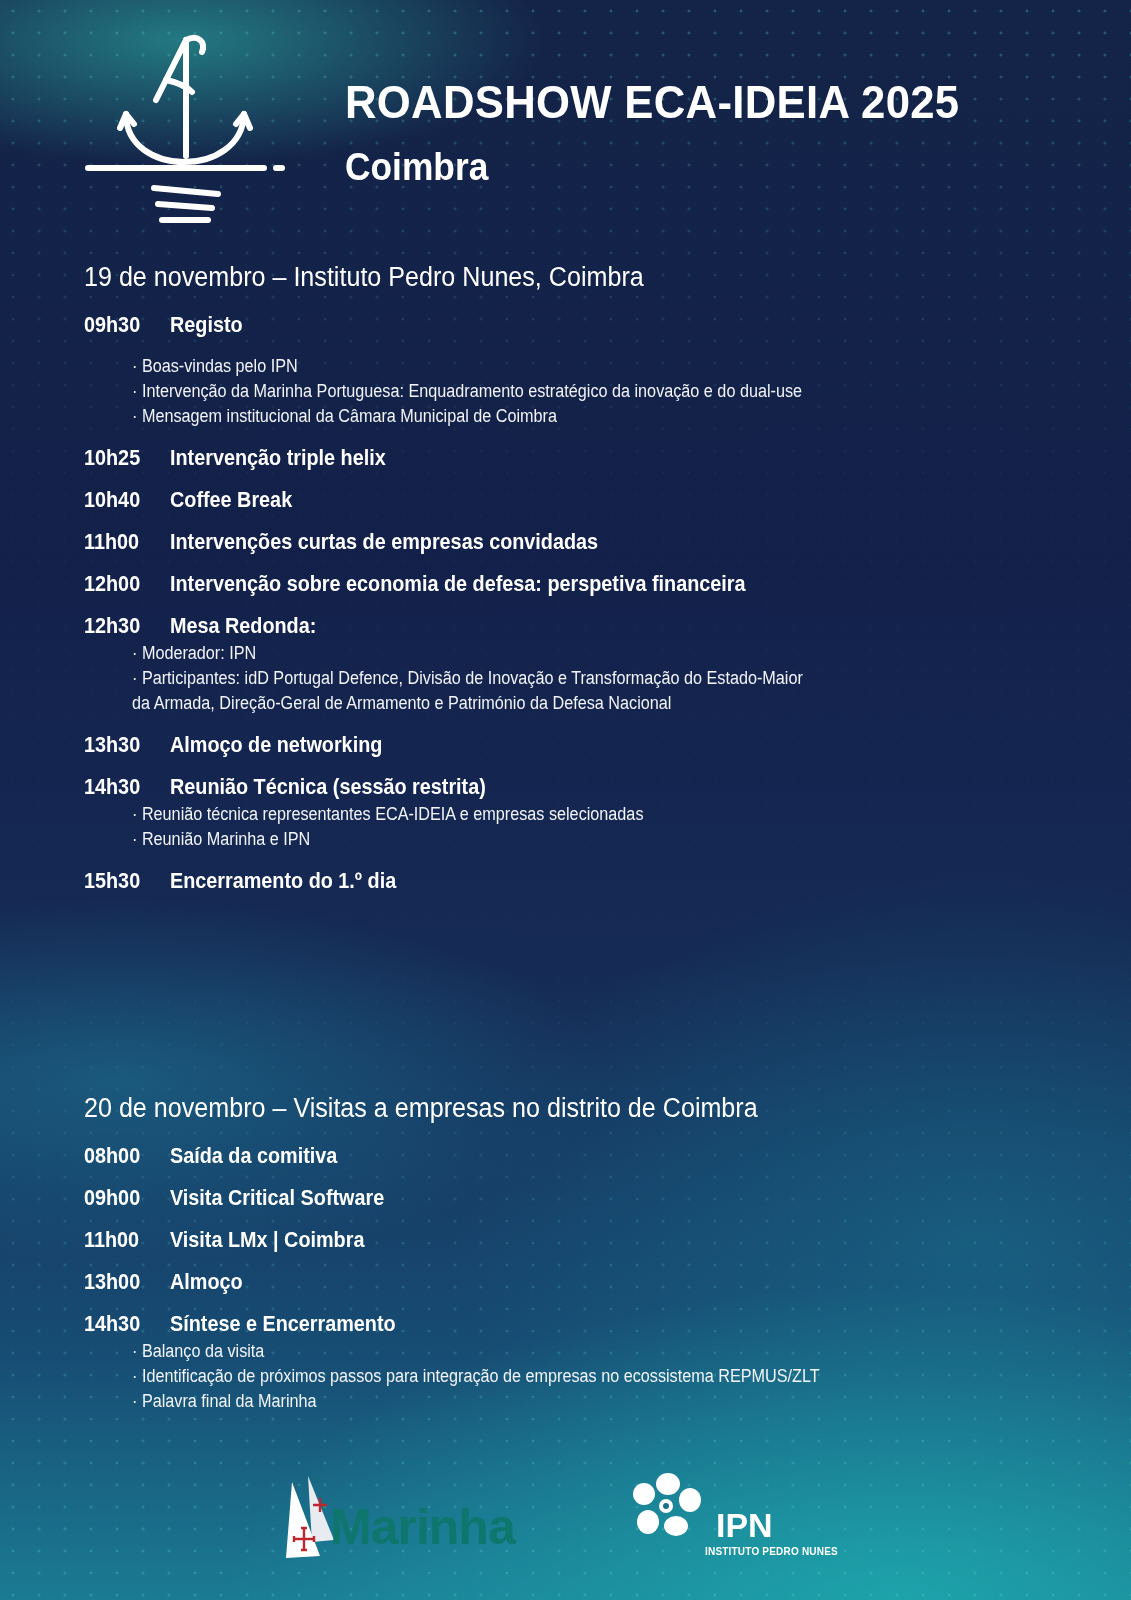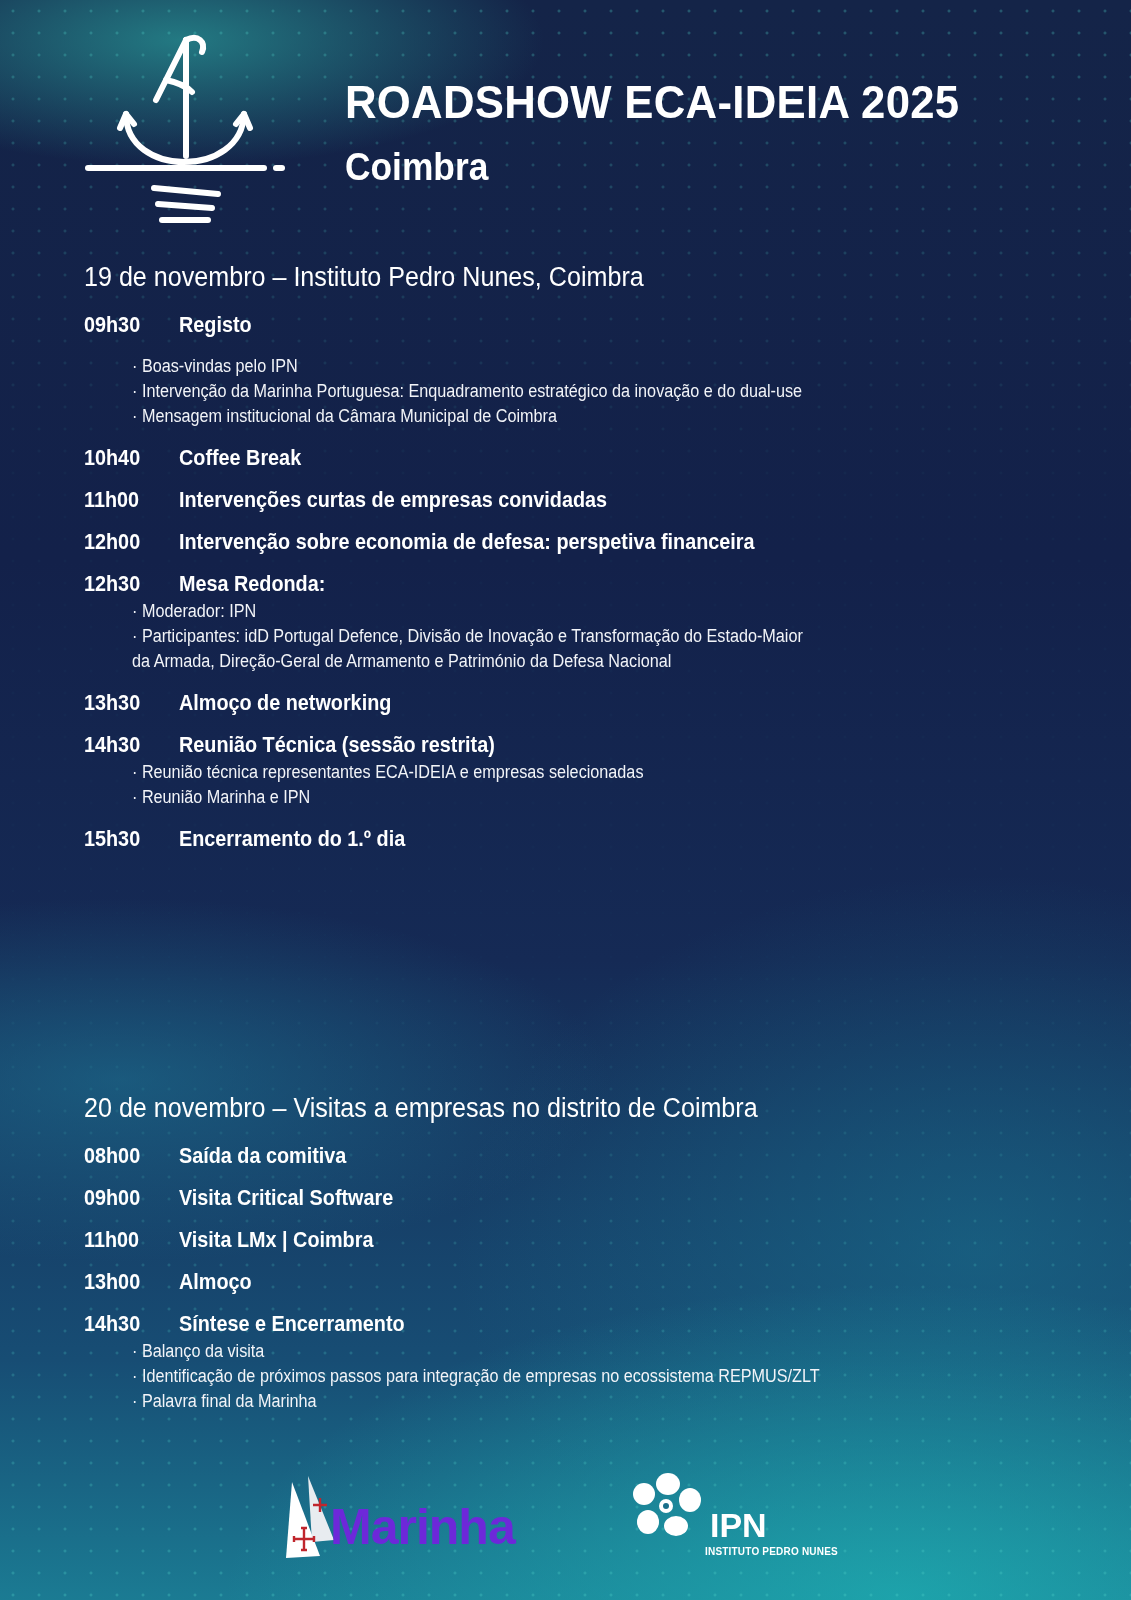--- a/index.html
+++ b/index.html
@@ -38,44 +38,44 @@
     transform: scaleX(0.93); transform-origin: left;
   }
   .day {
     position: absolute; left: 84px; width: 1000px;
   }
   .day-heading {
     font-size: 27px; font-weight: 400; margin: 0 0 19px 0; white-space: nowrap;
     transform: scaleX(0.93); transform-origin: left;
   }
   .item { margin-bottom: 16px; }
-  .item-row { display: flex; align-items: baseline; white-space: nowrap; gap: 9px; }
+  .item-row { display: flex; align-items: baseline; white-space: nowrap; }
   .time {
     width: 86px; font-size: 22px; font-weight: 700; flex: none;
     transform: scaleX(0.9); transform-origin: left;
   }
   .item-title {
     font-size: 22px; font-weight: 700;
     transform: scaleX(0.9); transform-origin: left;
   }
   .details { margin-left: 48px; margin-top: 2px; }
   .detail {
     font-size: 18px; line-height: 25px; color: #f2f4f8; white-space: nowrap;
     transform: scaleX(0.9); transform-origin: left;
   }
   .detail.bullet::before { content: "\00B7  "; }
   .detail.cont { }
   .footer { position: absolute; left: 0; top: 1480px; width: 1131px; height: 100px; }
   .marinha { position: absolute; left: 282px; top: 0px; width: 260px; height: 90px; }
   .marinha-text {
     position: absolute; left: 48px; top: 18px;
-    font-size: 50px; font-weight: 700; letter-spacing: -1px; color: #6d28d9;
+    font-size: 50px; font-weight: 700; letter-spacing: -1px; color: #0f766e;
   }
   .ipn { position: absolute; left: 632px; top: -10px; width: 230px; height: 100px; }
-  .ipn-text { position: absolute; left: 78px; top: 36px; font-size: 34px; font-weight: 700; }
+  .ipn-text { position: absolute; left: 84px; top: 36px; font-size: 34px; font-weight: 700; }
   .ipn-sub {
     position: absolute; left: 73px; top: 76px; font-size: 10px; font-weight: 700;
     white-space: nowrap; letter-spacing: 0.2px;
   }
 </style>
 </head>
 <body>
 
 <div class="dots"></div>
 
@@ -111,20 +111,24 @@
 
   <div class="item">
     <div class="details">
       <div class="detail bullet">Boas-vindas pelo IPN</div>
       <div class="detail bullet">Intervenção da Marinha Portuguesa: Enquadramento estratégico da inovação e do dual-use</div>
       <div class="detail bullet">Mensagem institucional da Câmara Municipal de Coimbra</div>
     </div>
   </div>
 
   <div class="item">
+    <div class="item-row">
+      <span class="time">10h25</span>
+      <span class="item-title">Intervenção triple helix</span>
+    </div>
   </div>
 
   <div class="item">
     <div class="item-row">
       <span class="time">10h40</span>
       <span class="item-title">Coffee Break</span>
     </div>
   </div>
 
   <div class="item">

